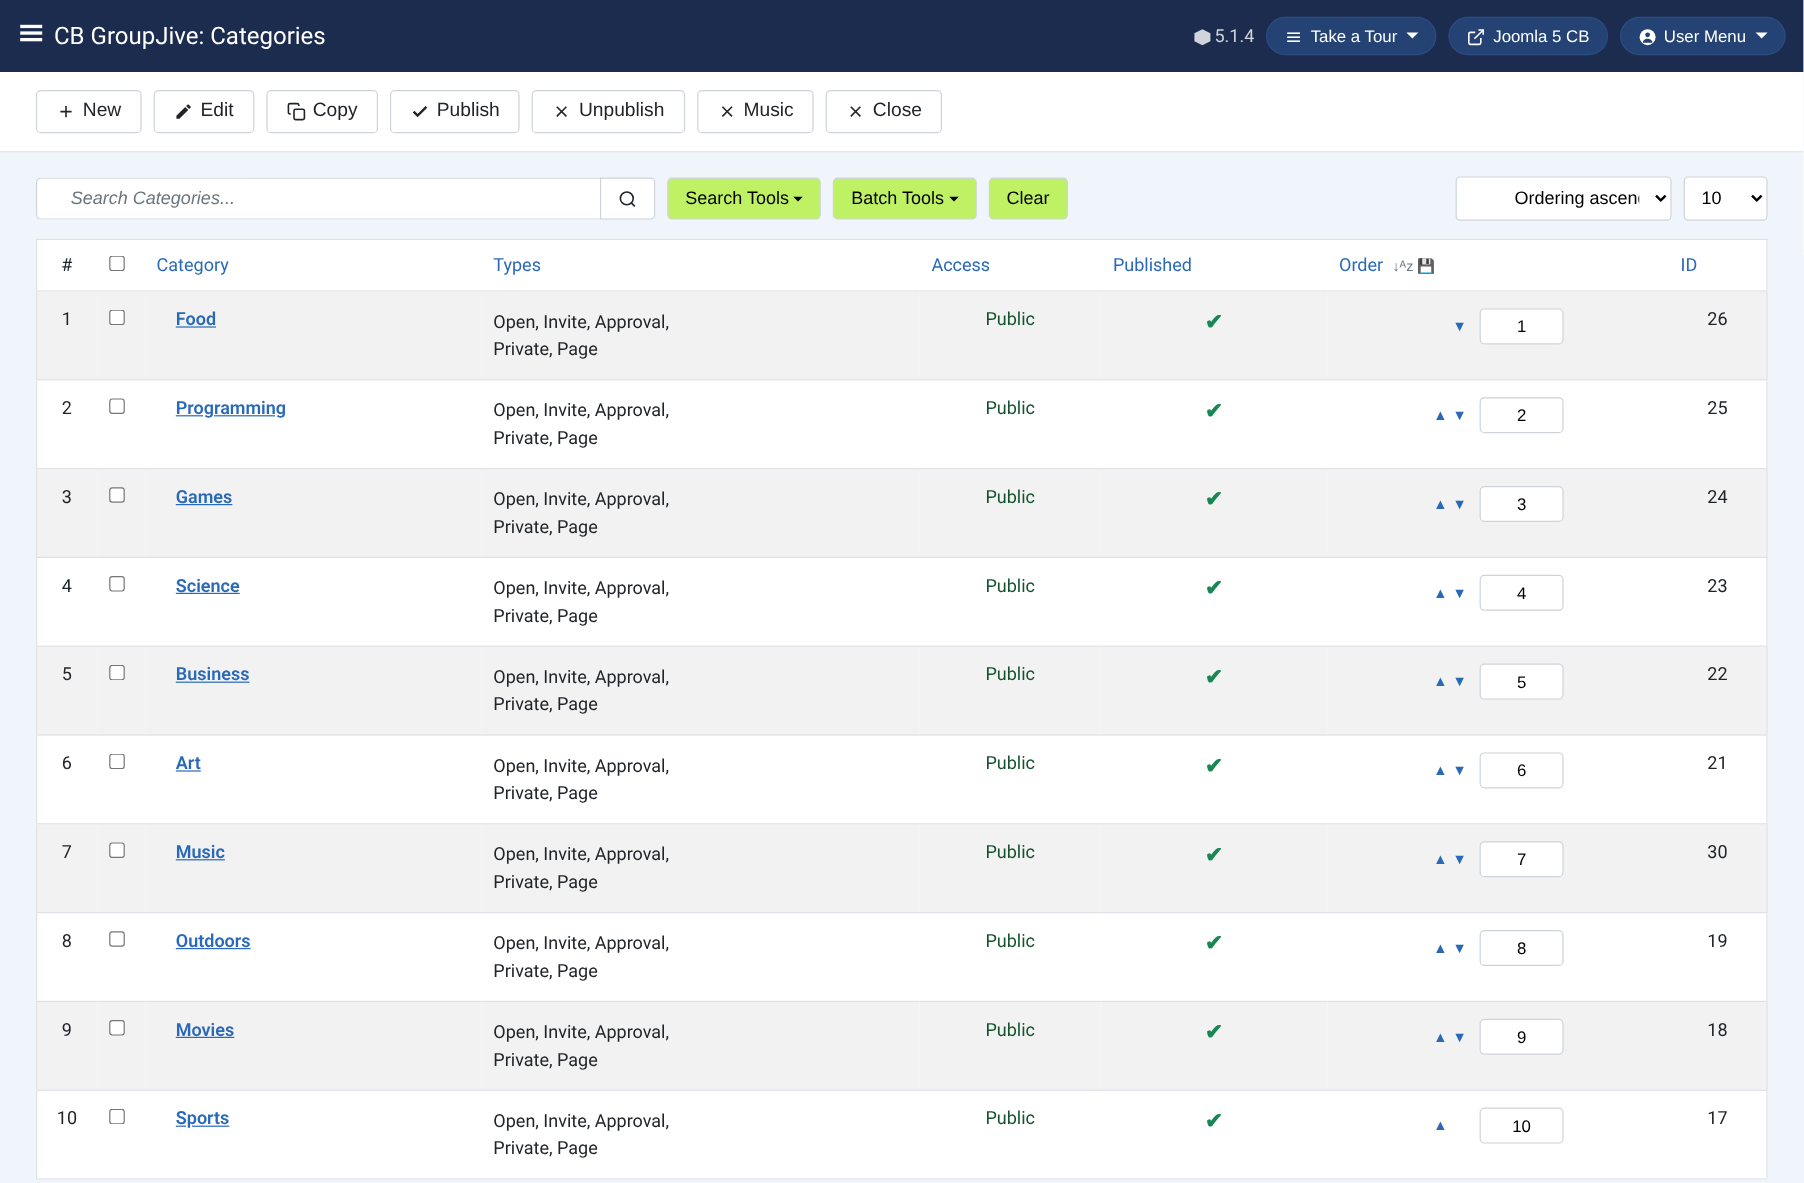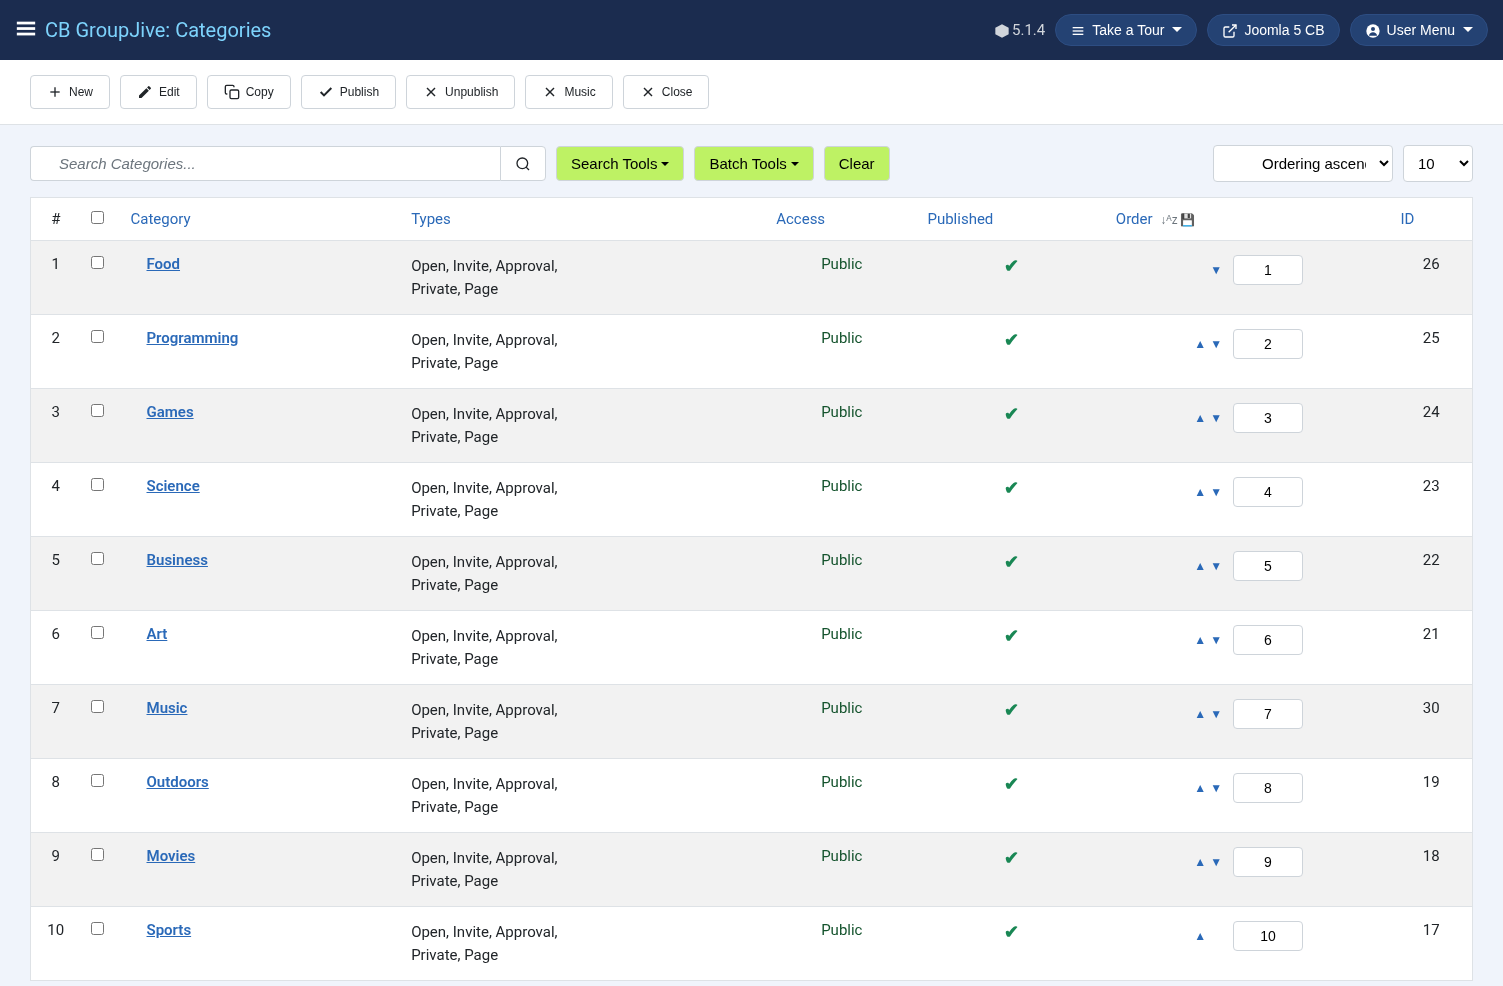--- a/index.html
+++ b/index.html
@@ -1,24 +1,24 @@
 <!DOCTYPE html>
 <html><head>
 <meta charset="utf-8">
 <style>
 * { box-sizing: border-box; margin: 0; padding: 0; }
 body { font-family: -apple-system, BlinkMacSystemFont, "Segoe UI", Roboto, sans-serif; font-size: 14px; background: #f0f4fb; color: #212529; }
 .header-bar { background: #1b2c4f; color: #fff; height: 60px; display: flex; align-items: center; padding: 0 15px; justify-content: space-between; }
 .header-left { display: flex; align-items: center; gap: 8px; }
-.header-title { font-size: 20px; font-weight: 400; color: #7dd3fc; }
+.header-title { font-size: 20px; font-weight: 400; color: #ffffff; }
 .header-right { display: flex; align-items: center; gap: 10px; }
 .version-badge { color: #d1d5db; font-size: 15px; display: flex; align-items: center; gap: 2px; }
 .header-btn { background: #244273; border: 1px solid #2d4d82; color: #fff; border-radius: 20px; padding: 6px 14px; display: flex; align-items: center; gap: 6px; cursor: pointer; font-size: 14px; }
 .toolbar { background: #fff; padding: 15px 30px; display: flex; gap: 10px; border-bottom: 1px solid #dee2e6; }
-.toolbar-btn { background: #fff; border: 1px solid #ced4da; color: #212529; padding: 8px 16px; border-radius: 4px; display: flex; align-items: center; gap: 6px; cursor: pointer; font-size: 12px; }
+.toolbar-btn { background: #fff; border: 1px solid #ced4da; color: #212529; padding: 8px 16px; border-radius: 4px; display: flex; align-items: center; gap: 6px; cursor: pointer; font-size: 16px; }
 .content-area { padding: 20px 30px; }
 .filter-row { display: flex; gap: 10px; align-items: center; margin-bottom: 15px; }
 .search-group { display: flex; }
 .search-input { border: 1px solid #ced4da; border-right: none; padding: 8px 28px; border-radius: 4px 0 0 4px; width: 470px; font-size: 15px; font-style: italic; color: #6c757d; }
 .search-input::placeholder { font-style: italic; color: #6c757d; }
 .search-btn { border: 1px solid #ced4da; background: #fff; padding: 8px 14px; border-radius: 0 4px 4px 0; cursor: pointer; }
 .filter-btn { border: 1px solid #ced4da; background: #bef264; padding: 8px 14px; border-radius: 4px; cursor: pointer; font-size: 15px; display: flex; align-items: center; gap: 4px; }
 .filter-right { margin-left: auto; display: flex; gap: 10px; }
 .select-control { border: 1px solid #ced4da; background: #fff; padding: 8px 10px; border-radius: 4px; font-size: 15px; cursor: pointer; }
 table.data-table { width: 100%; border-collapse: collapse; background: #fff; border: 1px solid #dee2e6; }

